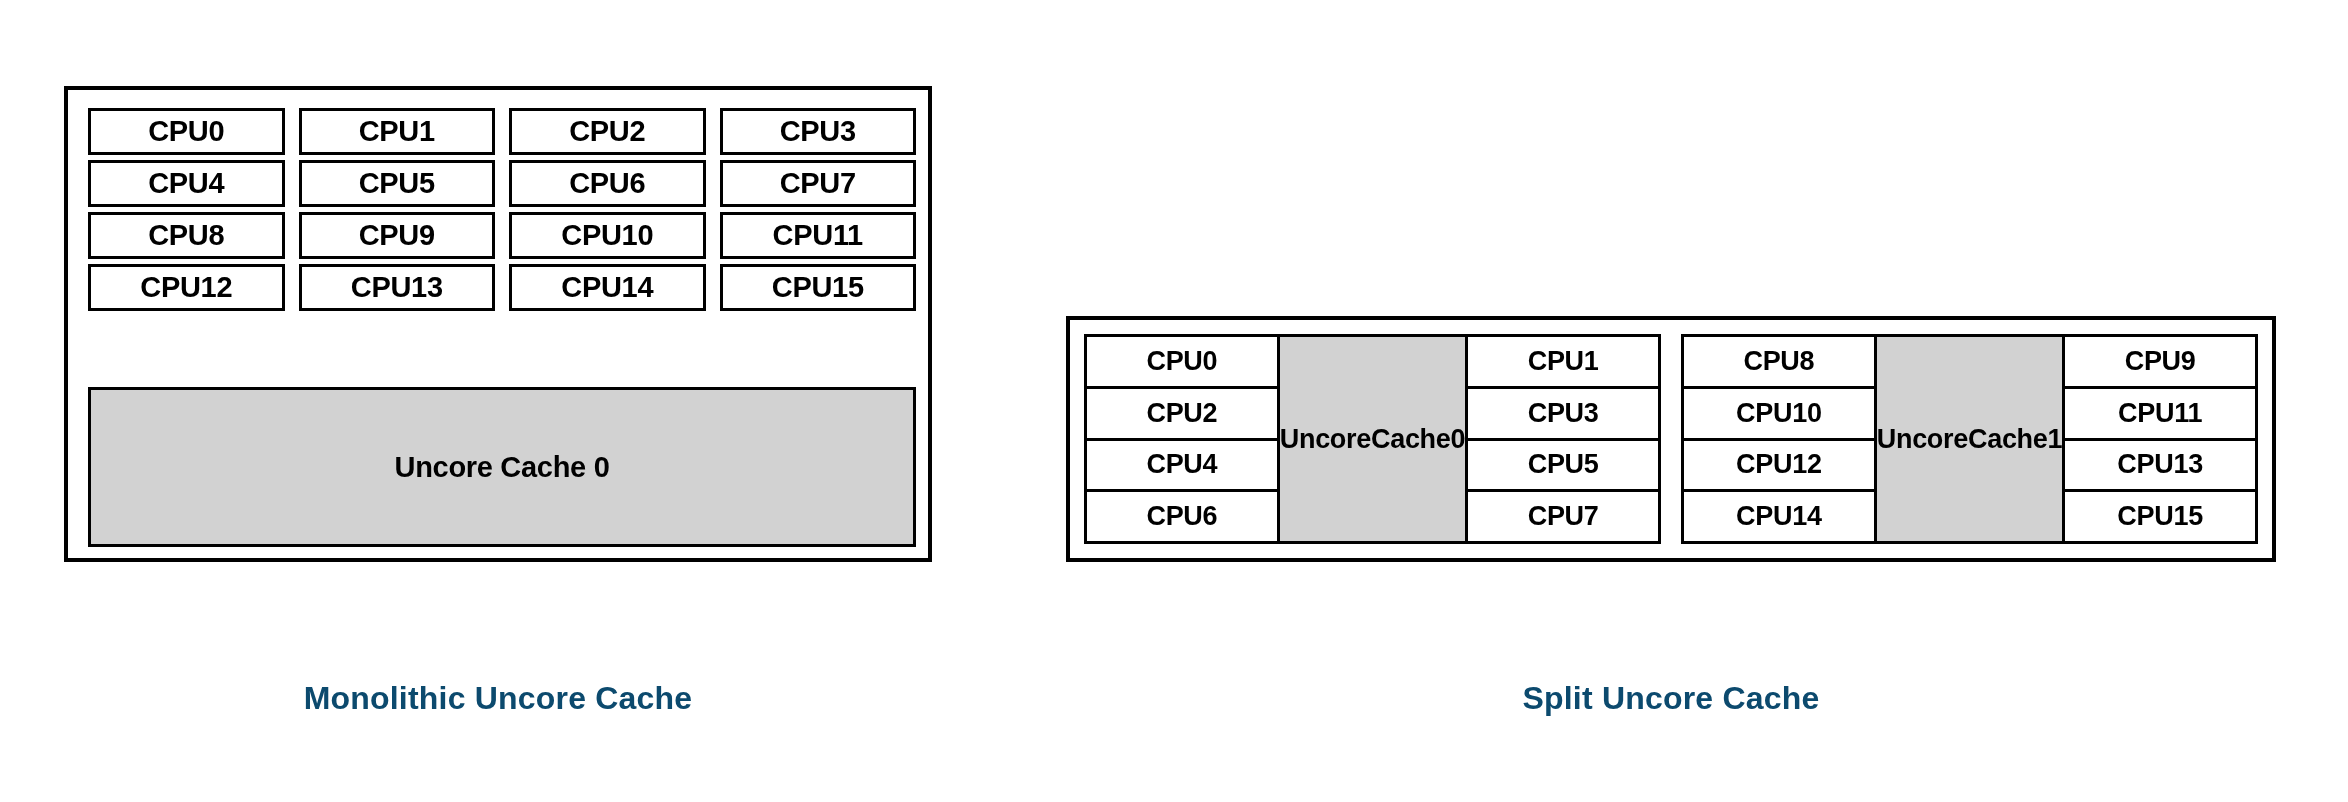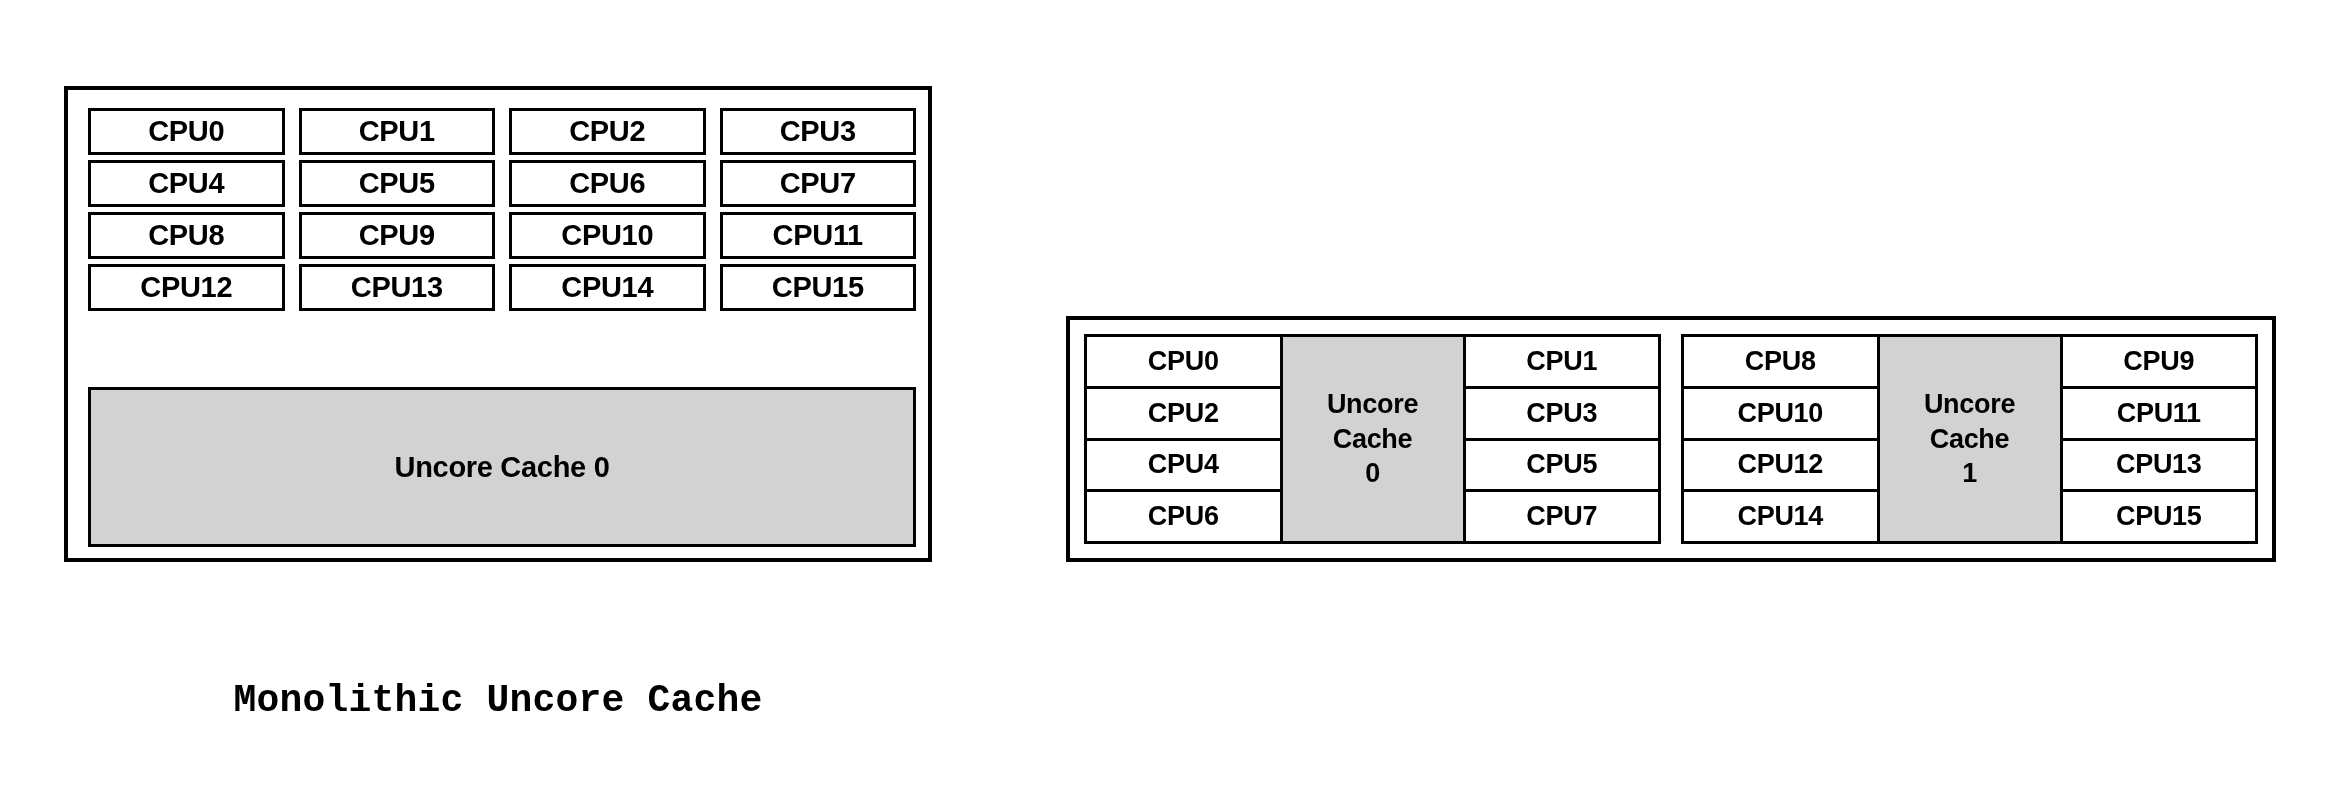--- a/index.html
+++ b/index.html
@@ -130,43 +130,42 @@
   .cpu-col .cpu-slot:last-child {
     border-bottom: none;
   }
   .cluster-cache {
     flex: 0 0 186px;
     border-left: 3px solid #000000;
     border-right: 3px solid #000000;
     box-sizing: border-box;
     background: #d2d2d2;
     display: flex;
-    flex-direction: column;
+    flex-direction: row;
     align-items: center;
     justify-content: center;
     font-size: 27px;
     font-weight: 700;
     color: #000000;
     letter-spacing: -0.3px;
     line-height: 1.28;
     text-align: center;
   }
   .cluster-cache span { display: block; }
 
   
   .caption {
     position: absolute;
     text-align: center;
-    font-size: 38px;
-    font-weight: 700;
-    color: #000000;
+    font-size: 32px;
+    font-weight: 700;
+    color: #0c4a6e;
     letter-spacing: 0.2px;
     white-space: nowrap;
     line-height: 1;
-    font-family: Liberation Mono, monospace;
   }
   #caption-monolithic {
     left: 0;
     top: 0;
     width: 868px;
   }
   #caption-split {
     left: 0;
     top: 0;
     width: 1210px;
@@ -247,14 +246,15 @@
             <div class="cpu-slot">CPU11</div>
             <div class="cpu-slot">CPU13</div>
             <div class="cpu-slot">CPU15</div>
           </div>
         </div>
 
       </div>
     </div>
   </div>
 
+  <div class="caption" id="caption-split" style="left:1066px; top:682px;">Split Uncore Cache</div>
 
 </div>
 
 </body></html>

